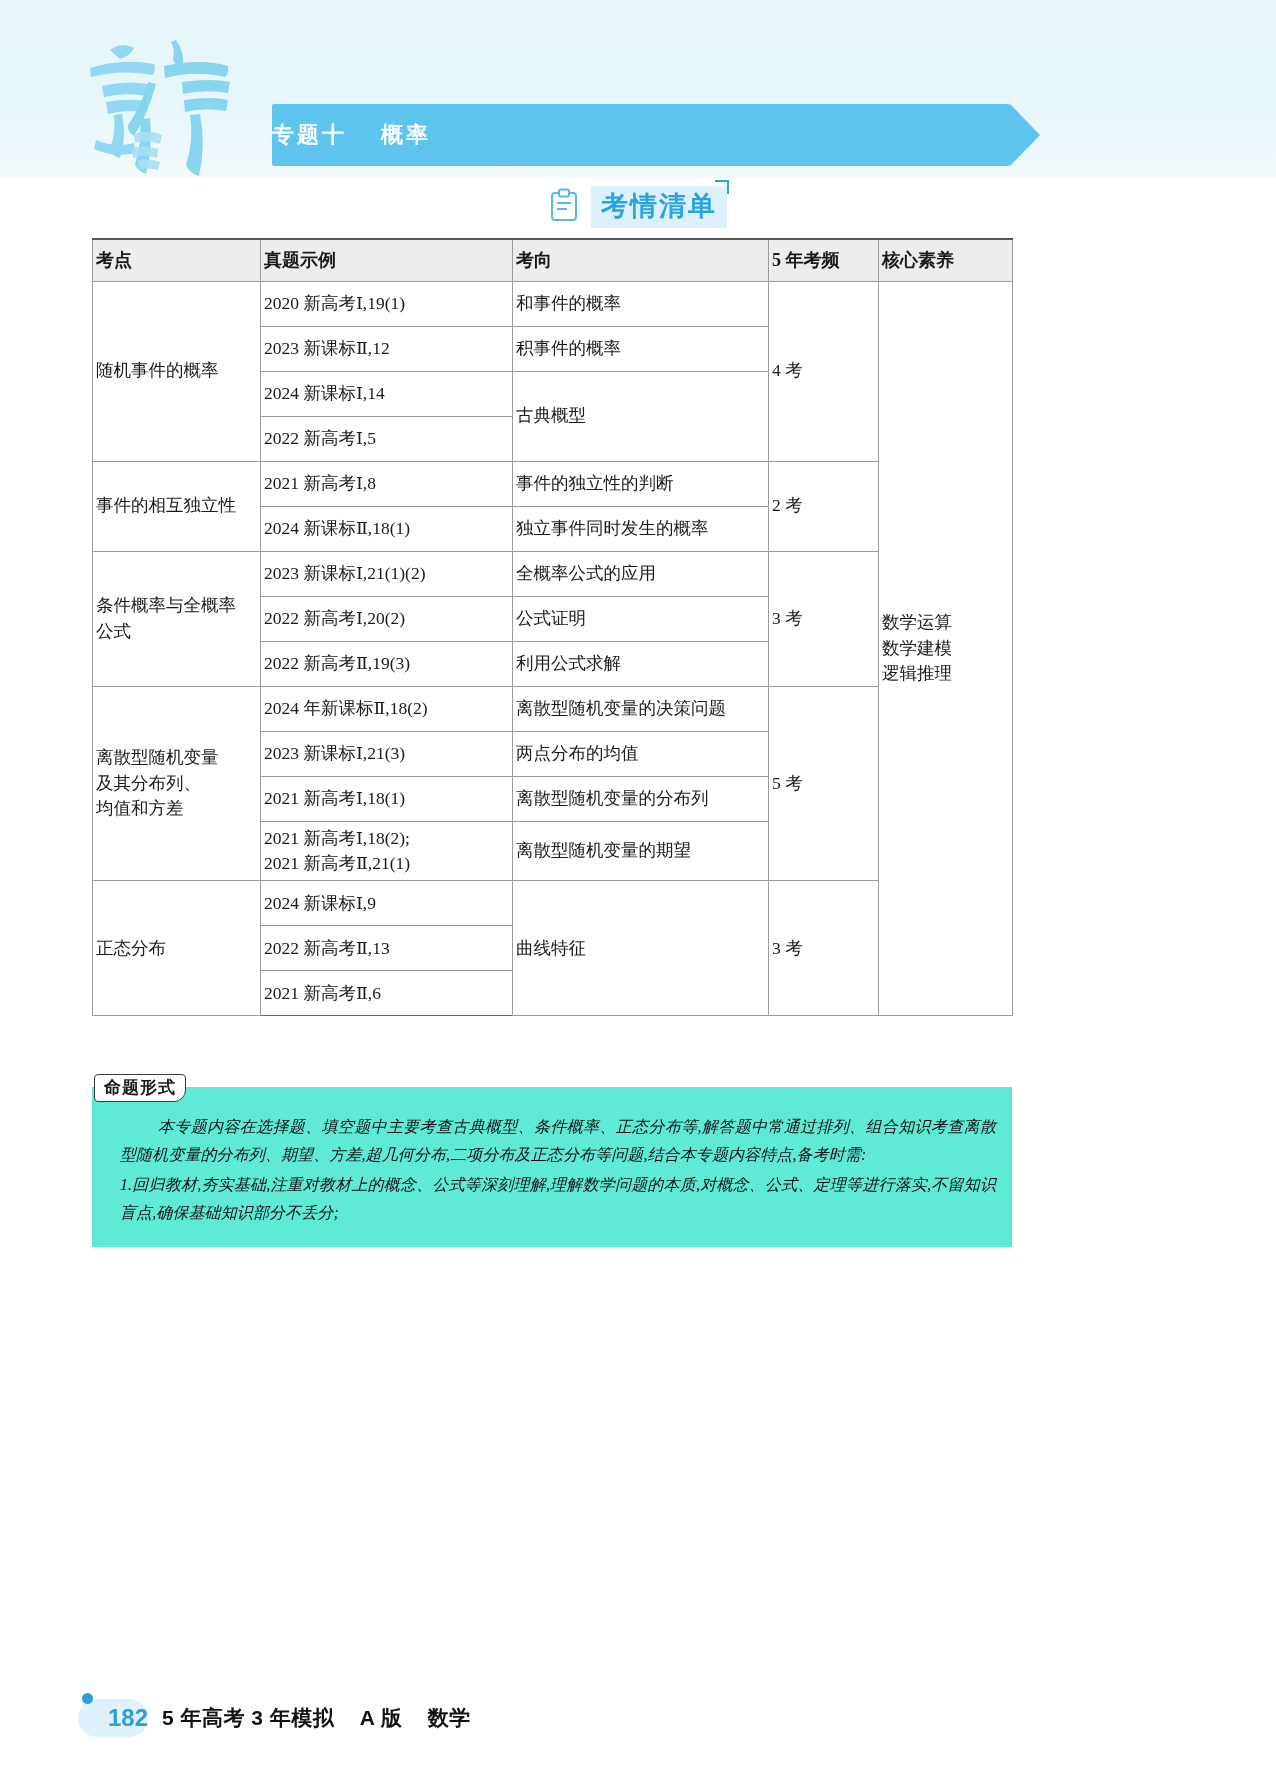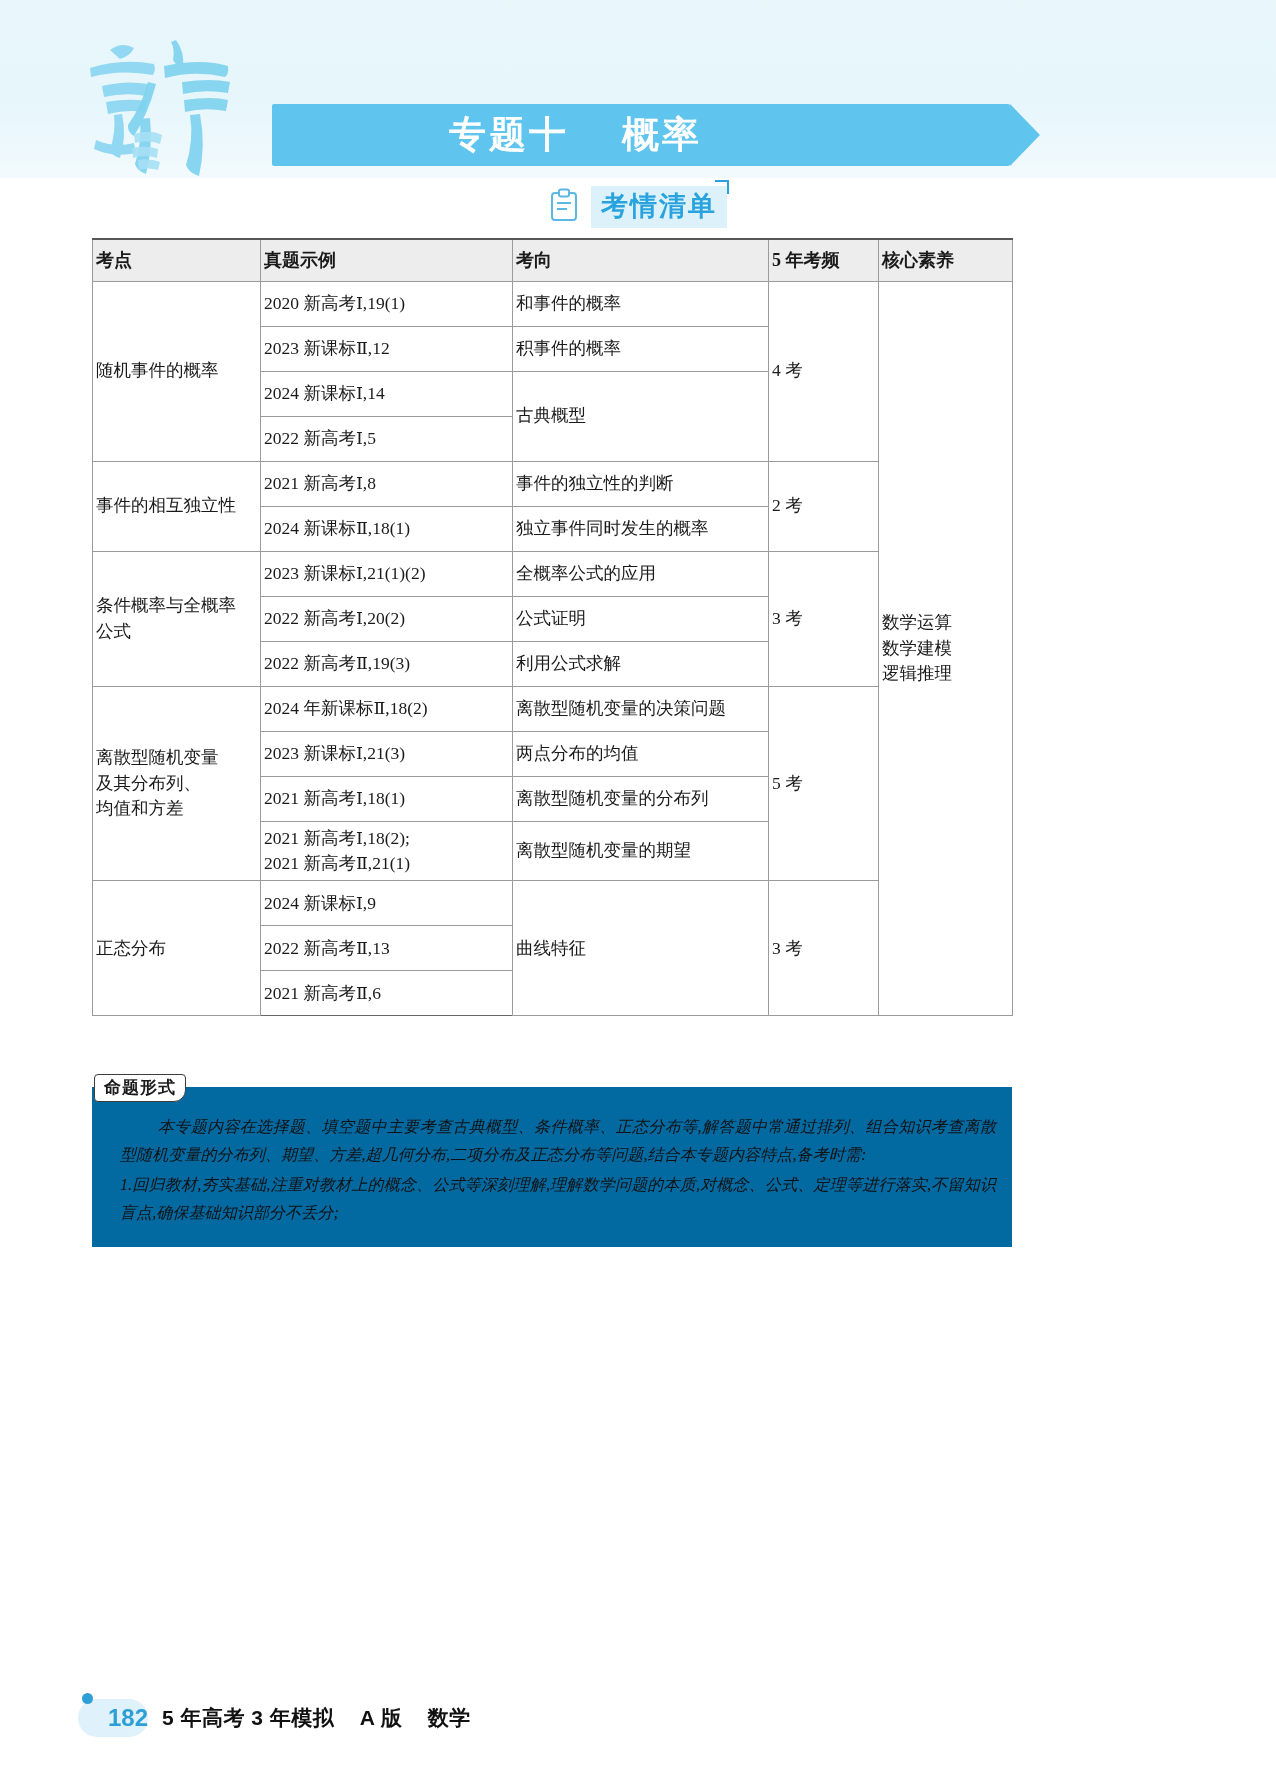--- a/index.html
+++ b/index.html
@@ -40,26 +40,25 @@
   .title-bar::after {
     content: "";
     position: absolute;
     right: -30px; top: 0;
     width: 0; height: 0;
     border-top: 31px solid transparent;
     border-bottom: 31px solid transparent;
     border-left: 30px solid #5fc4ee;
   }
   .title-text {
-    font-family: Liberation Sans, sans-serif;
-    font-weight: bold;
-    font-size: 37px;
+    font-family: Liberation Serif, serif;
+    font-weight: bold;
+    font-size: 22px;
     color: #ffffff;
     letter-spacing: 3px;
-    margin-left: 177px;
     white-space: pre;
   }
 
   
   .section-head {
     position: absolute;
     left: 0; top: 186px;
     width: 1276px;
     display: flex;
     justify-content: center;
@@ -122,21 +121,21 @@
   .thick-top { border-top: 1.6px solid #666 !important; }
   .thick-bottom { border-bottom: 1.6px solid #666 !important; }
   .multiline { line-height: 1.6; }
   .core-cell { line-height: 2.05; }
 
   
   .note-box {
     position: absolute;
     left: 92px; top: 1087px;
     width: 920px;
-    background: #0369a1;
+    background: #5eead4;
     padding: 26px 16px 18px 16px;
   }
   .note-tag {
     position: absolute;
     left: 2px; top: -13px;
     background: #ffffff;
     border: 1.5px solid #3d3d3d;
     border-radius: 4px 4px 12px 4px;
     padding: 1px 9px 2px 9px;
     font-family: "Liberation Sans", sans-serif;

